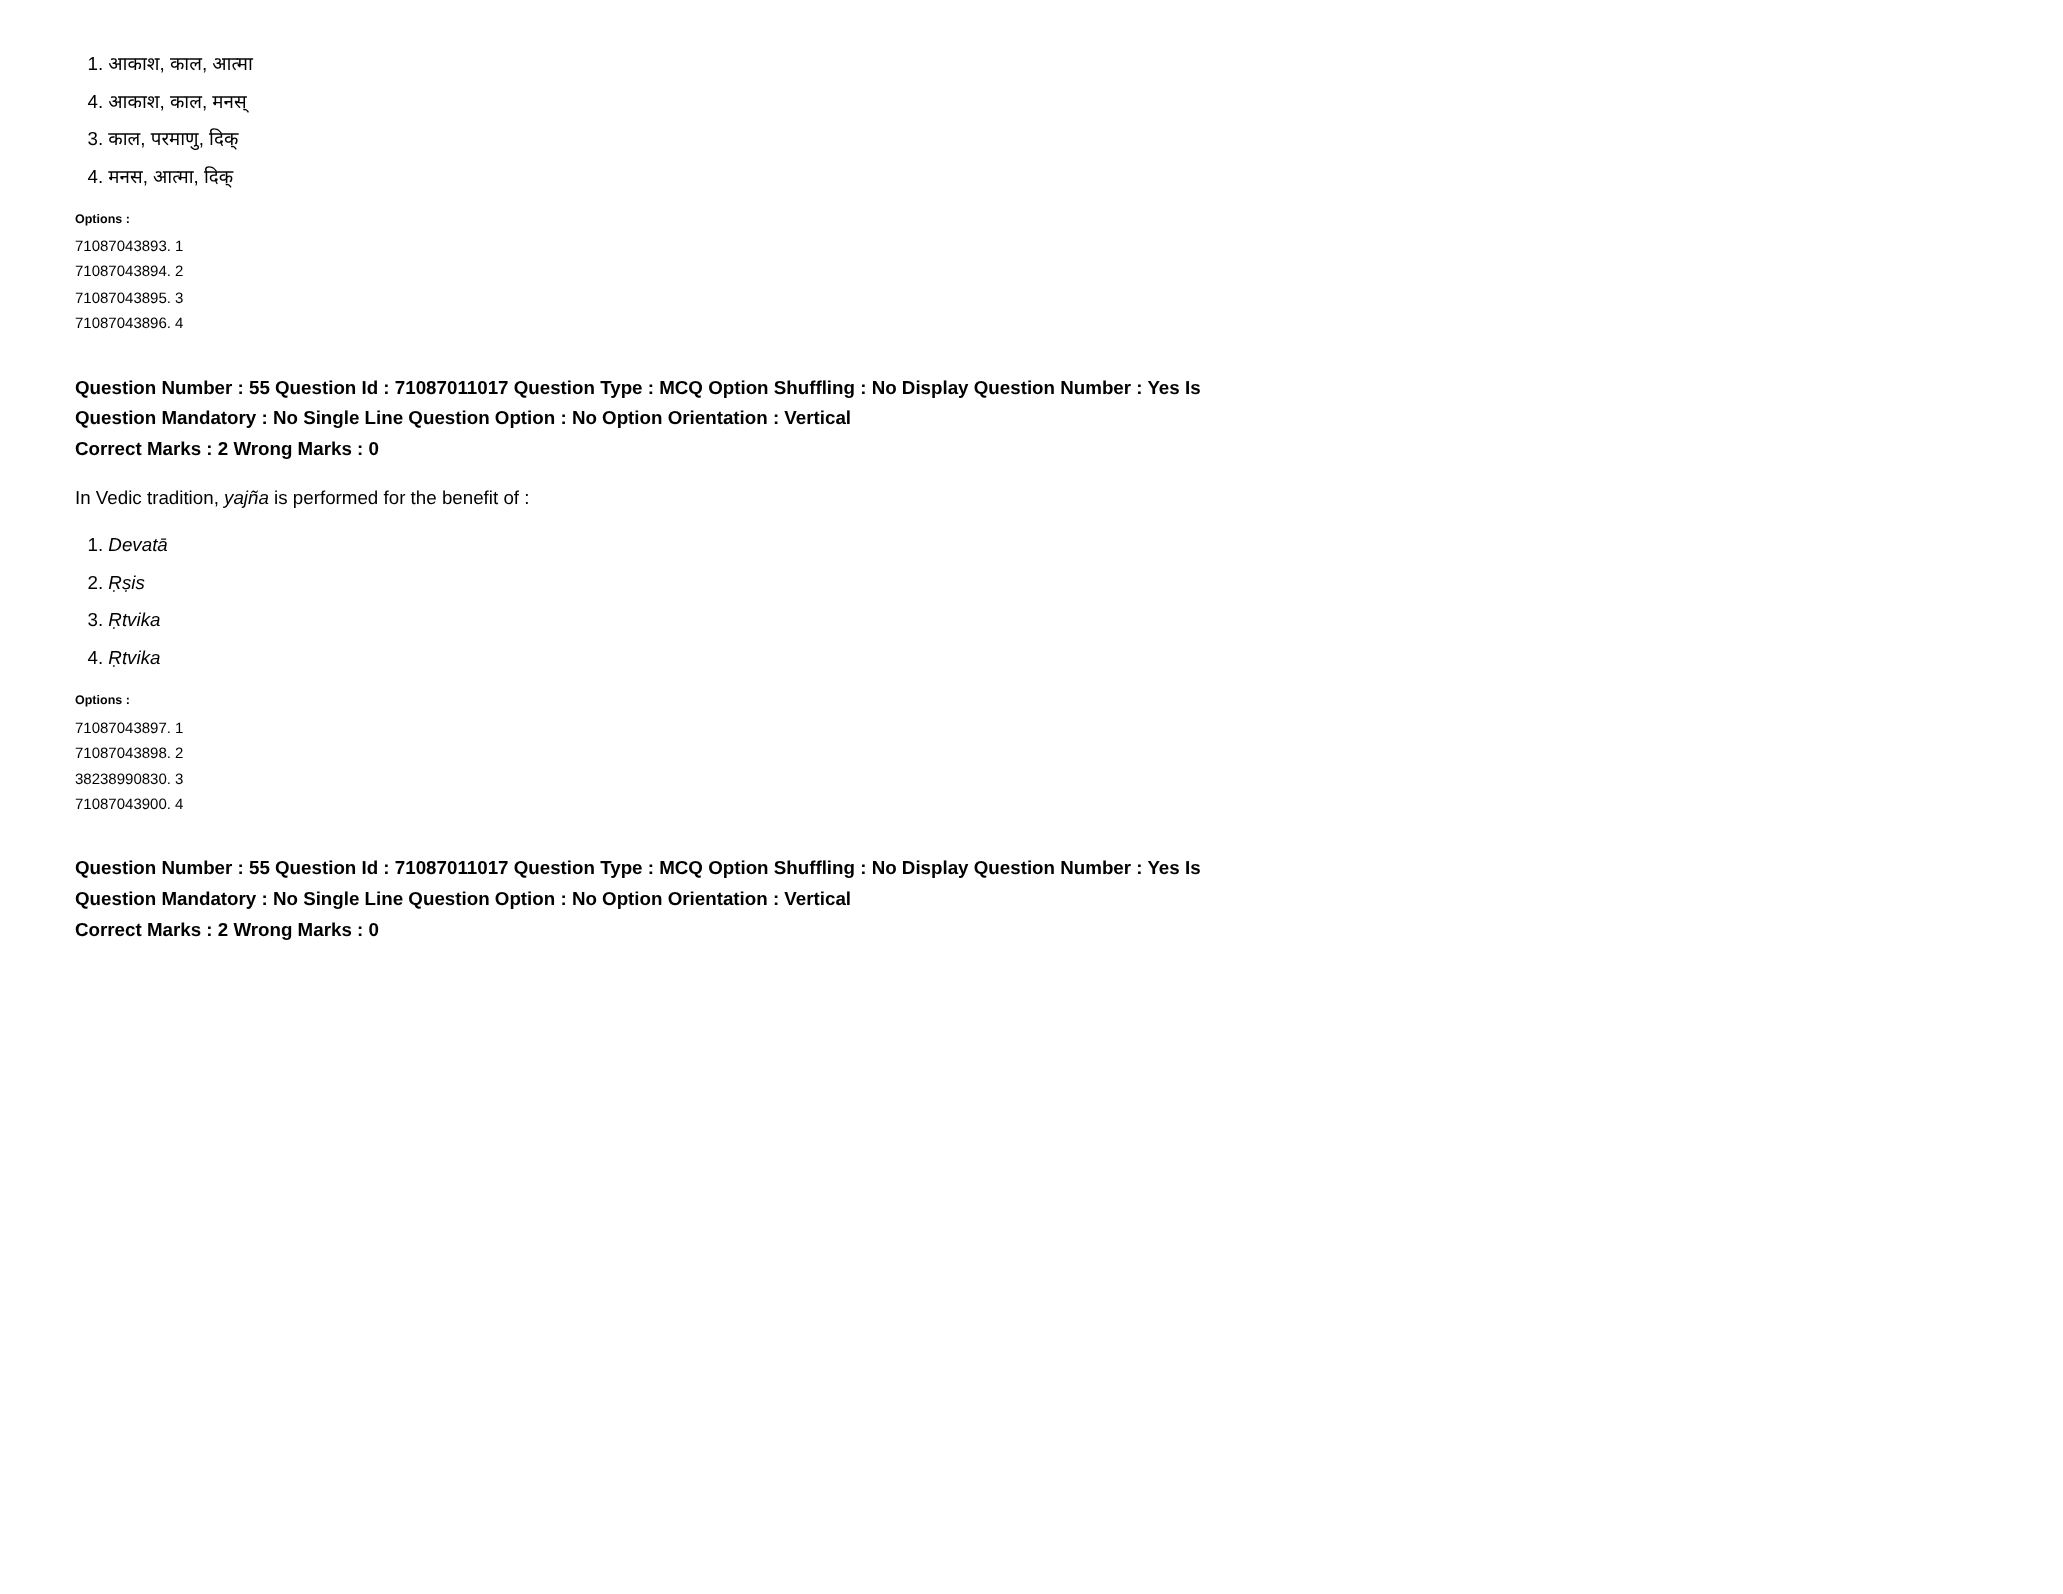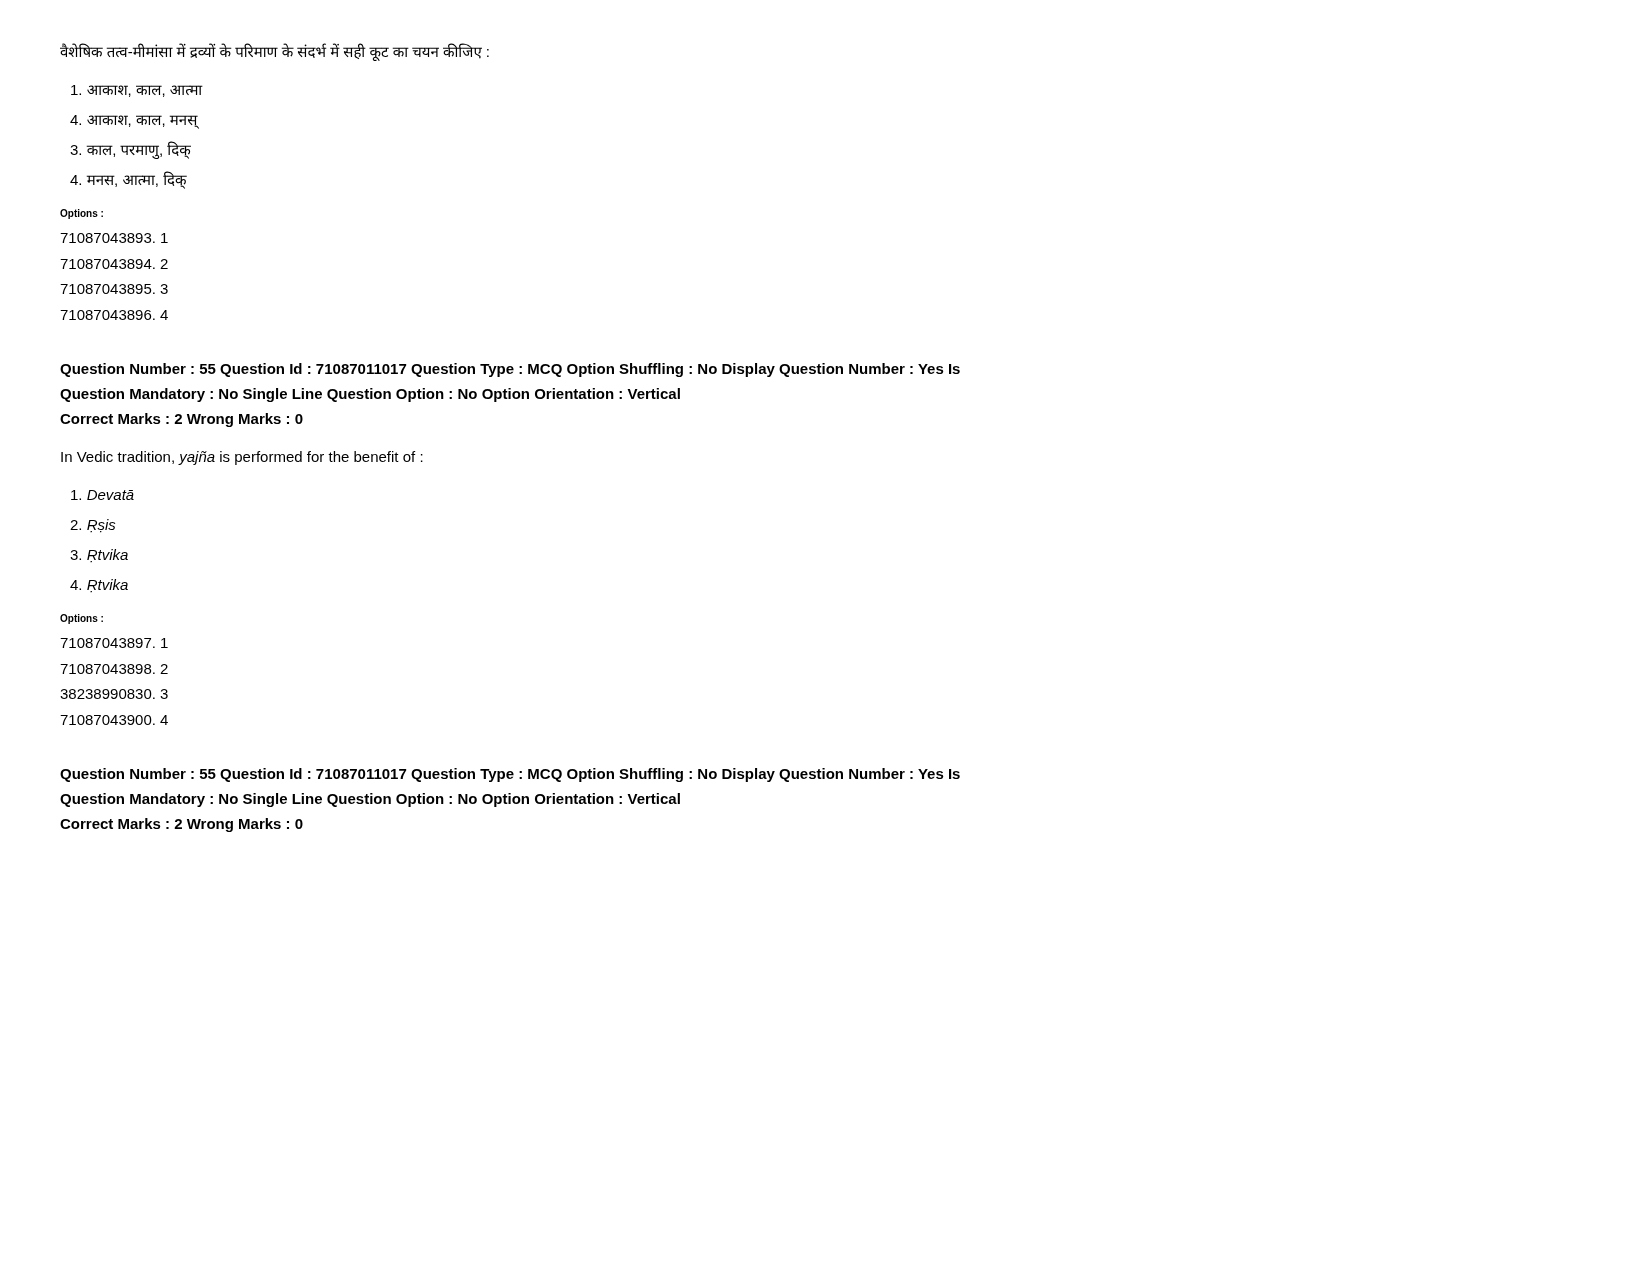--- a/index.html
+++ b/index.html
@@ -38,38 +38,37 @@
       font-weight: bold;
       font-size: 10px;
       margin-bottom: 6px;
     }
     .option-ids {
       list-style: none;
       margin-left: 0;
       margin-bottom: 10px;
     }
     .option-ids li {
-      font-size: 15px;
+      font-size: 12px;
       line-height: 1.7;
     }
     .question-meta {
       font-weight: bold;
       font-size: 15px;
       line-height: 1.65;
       margin-bottom: 14px;
     }
     em {
       font-style: italic;
     }
   </style>
 </head>
 <body>
 
 <div class="section">
-  <p class="question-text">वैशेषिक तत्व-मीमांसा में द्रव्यों के परिमाण के संदर्भ में सही कूट का चयन कीजिए :</p>
 
   <ul class="options-list">
     <li>1. आकाश, काल, आत्मा</li>
     <li>4. आकाश, काल, मनस्</li>
     <li>3. काल, परमाणु, दिक्</li>
     <li>4. मनस, आत्मा, दिक्</li>
   </ul>
 
   <p class="options-label">Options :</p>
   <ul class="option-ids">

